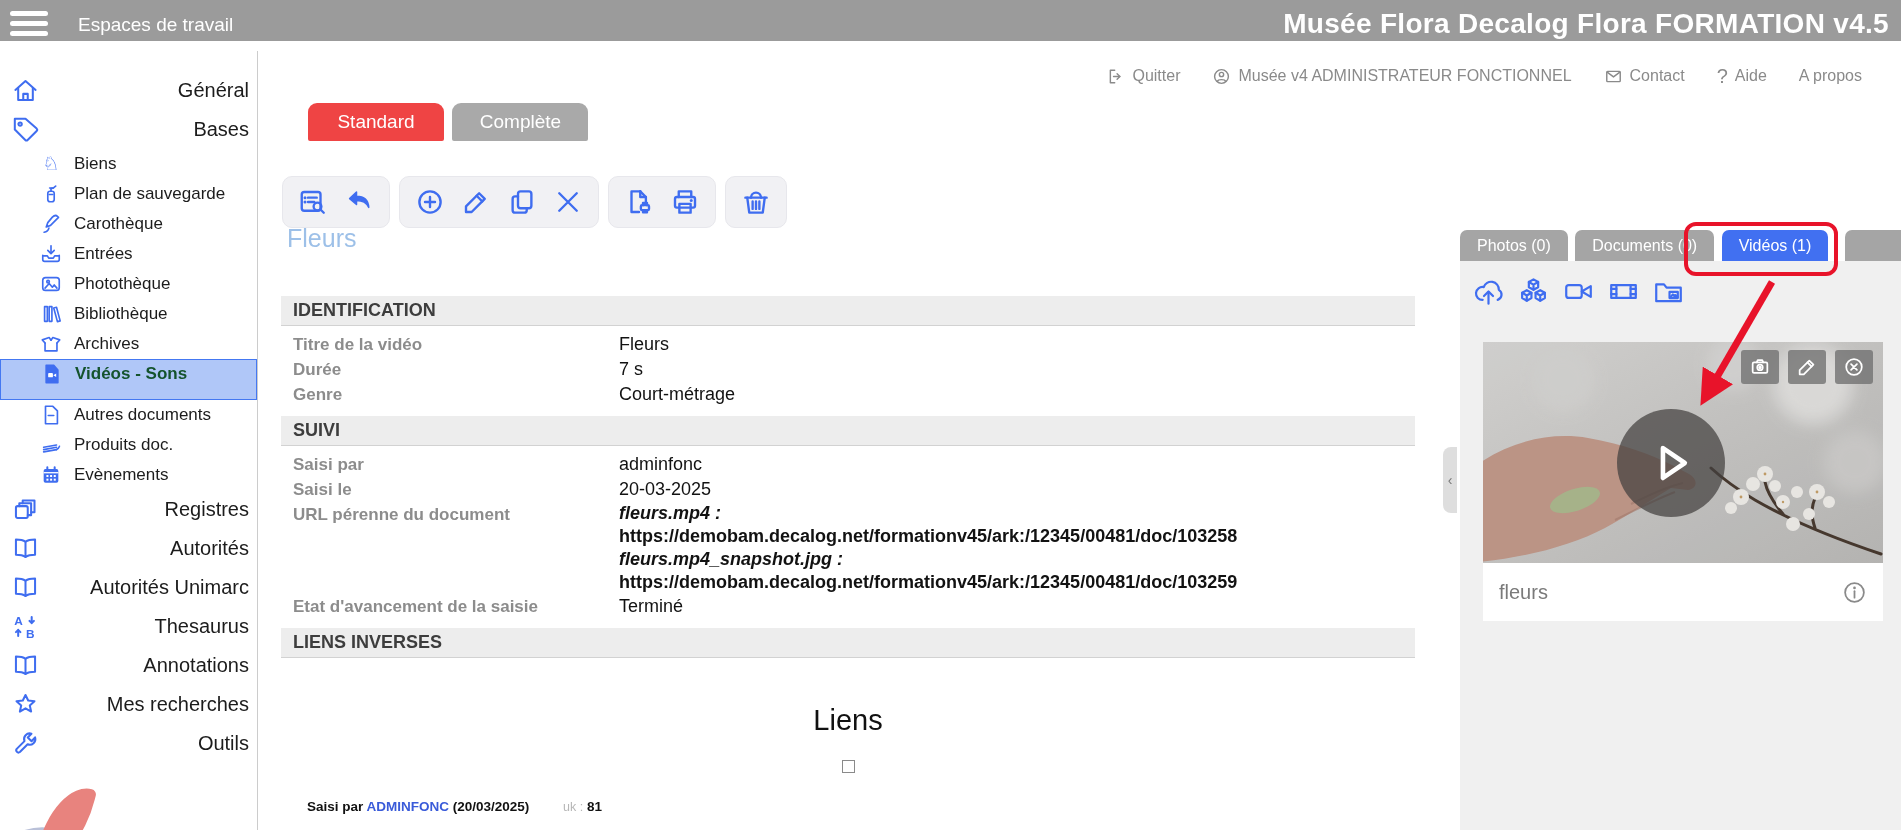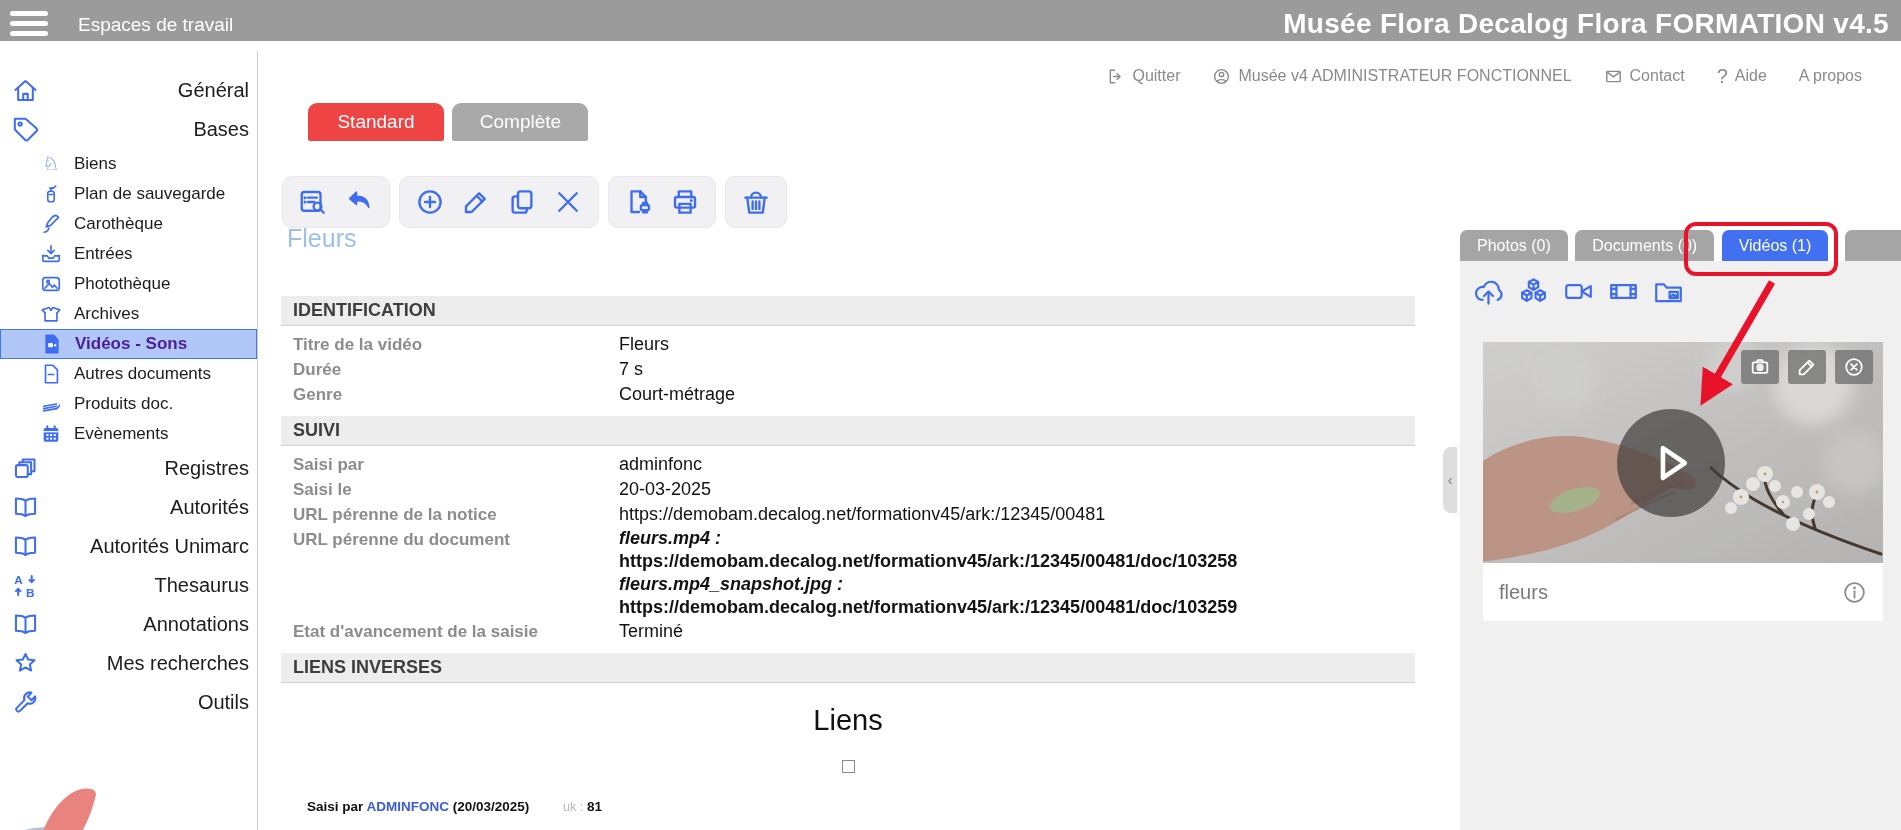--- a/index.html
+++ b/index.html
@@ -24,22 +24,22 @@
   .qmark{font-size:20px;color:#8a8a8a;}
 
   
   .sidebar{position:absolute;left:0;top:51px;width:258px;bottom:0;background:#fff;
     border-right:1px solid #ccc;box-sizing:border-box;padding-top:20px;overflow:hidden;}
   .si{display:flex;align-items:center;cursor:pointer;color:#1c1c1c;}
   .si.l1{padding:6px 8px 6px 12px;font-size:20px;gap:13px;justify-content:space-between;}
   .si.l1 svg{width:27px;height:27px;flex:none;}
   .si.l2{padding:4px 8px 4px 40px;font-size:17px;gap:12px;}
   .si.l2 svg{width:22px;height:22px;flex:none;}
-  .si.selected{background:#b0c7f8;border:1px solid #4478f2;color:#4c1d95;font-weight:700;
-    padding-top:3px;padding-bottom:3px;}
+  .si.selected{background:#b0c7f8;border:1px solid #4478f2;color:#14532d;font-weight:700;
+    padding-top:3px;padding-bottom:14px;}
   .logo{position:absolute;left:30px;bottom:0;width:100px;height:46px;}
   .leaf-red{position:absolute;left:14px;bottom:-34px;width:44px;height:80px;background:#e8837e;
     border-radius:100% 6px 100% 6px;transform:rotate(14deg);}
   .leaf-blue{position:absolute;left:-16px;bottom:-46px;width:40px;height:64px;background:#b9c0d8;
     border-radius:100% 6px 100% 6px;transform:rotate(58deg);}
 
   
   .vtabs{position:absolute;left:308px;top:103px;}
   .vtab{display:inline-block;min-width:96px;text-align:center;padding:8px 20px;font-size:19px;
     color:#fff;border-radius:9px 9px 2px 2px;margin-right:4px;cursor:pointer;}
@@ -223,20 +223,30 @@
           <rect x="3" y="5" width="18" height="14" rx="3"></rect>
           <circle cx="8.8" cy="9.5" r="1.4"></circle>
           <path d="m5.5 16.5 4.5-5 3.5 4 2-2.5 3 3.5"></path>
         </g>
       </svg>
     <span>Photothèque</span>
   </div>
   <div class="si l2">
     <svg viewBox="0 0 24 24">
         <g class="ic">
+          <path d="M5 4h3v16H5z"></path>
+          <path d="M10 4h3v16h-3z"></path>
+          <path d="m15 5.5 3-.8 4 14.8-3 .8z"></path>
+        </g>
+      </svg>
+    <span>Bibliothèque</span>
+  </div>
+  <div class="si l2">
+    <svg viewBox="0 0 24 24">
+        <g class="ic">
           <path d="M5.5 11v8.5h13V11"></path>
           <path d="M5.5 11 2.5 7.5 10 5l2 2.8"></path>
           <path d="m18.5 11 3-3.5L14 5l-2 2.8"></path>
         </g>
       </svg>
     <span>Archives</span>
   </div>
   <div class="si l2 selected">
     <svg viewBox="0 0 24 24">
         <path d="M5.5 2.5h8.5l4.5 5v14H5.5z" fill="#3f6df0" stroke="#3f6df0" stroke-width="1.5" stroke-linejoin="round"></path>
@@ -448,24 +458,20 @@
 
   <div class="sec-h">SUIVI</div>
   <div class="rows">
     <div class="frow">
       <span class="lbl">Saisi par</span>
       <span class="val">adminfonc</span>
     </div>
     <div class="frow">
       <span class="lbl">Saisi le</span>
       <span class="val">20-03-2025</span>
-    </div>
-    <div class="frow">
-      <span class="lbl">URL pérenne de la notice</span>
-      <span class="val">https://demobam.decalog.net/formationv45/ark:/12345/00481</span>
     </div>
     <div class="frow">
       <span class="lbl">URL pérenne du document</span>
       <span class="val">
         <div class="docline itl">fleurs.mp4 :</div>
         <div class="docline">https://demobam.decalog.net/formationv45/ark:/12345/00481/doc/103258</div>
         <div class="docline itl">fleurs.mp4_snapshot.jpg :</div>
         <div class="docline">https://demobam.decalog.net/formationv45/ark:/12345/00481/doc/103259</div>
       </span>
     </div>

